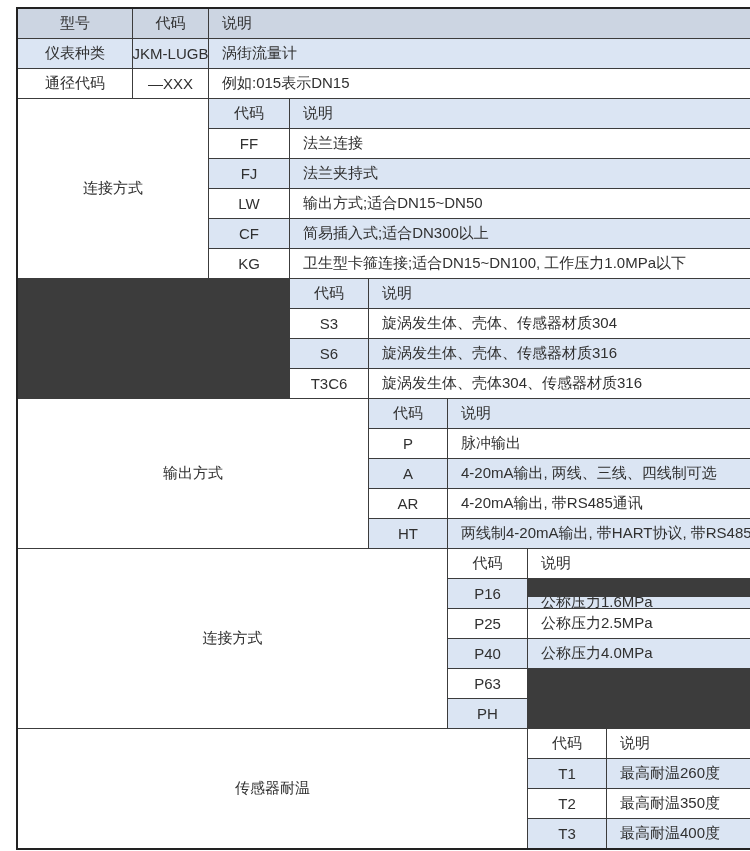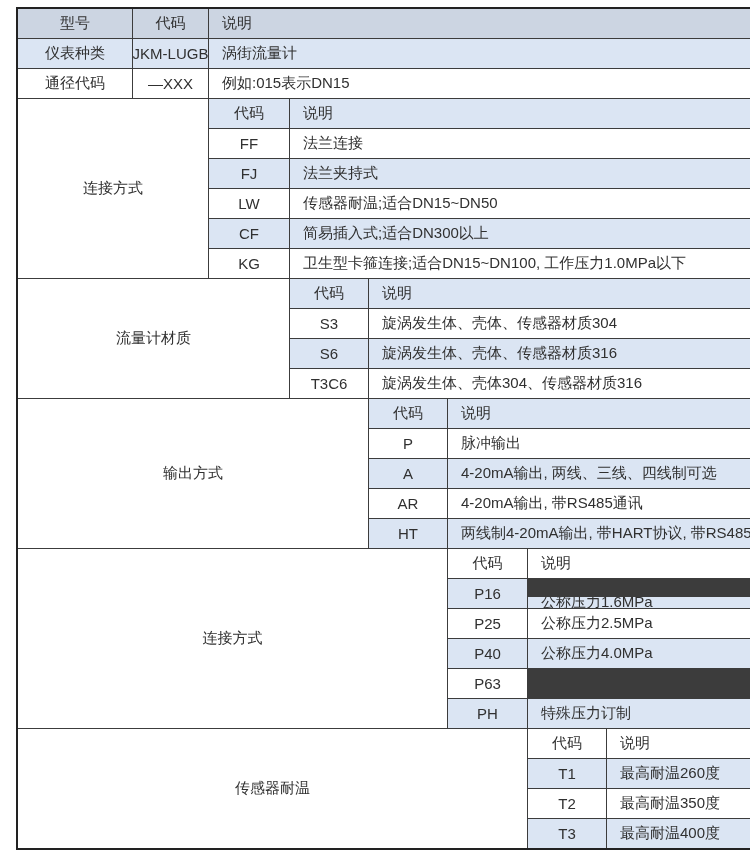--- a/index.html
+++ b/index.html
@@ -55,26 +55,25 @@
       <div class="cell bg-white center" style="grid-area: 3 / 2 / span 1 / span 1;">—XXX</div>
       <div class="cell bg-white left" style="grid-area: 3 / 3 / span 1 / span 6;">例如:015表示DN15</div>
       <div class="cell bg-white center" style="grid-area: 4 / 1 / span 6 / span 2;">连接方式</div>
       <div class="cell bg-stripe center" style="grid-area: 4 / 3 / span 1 / span 1;">代码</div>
       <div class="cell bg-stripe left" style="grid-area: 4 / 4 / span 1 / span 5;">说明</div>
       <div class="cell bg-white center" style="grid-area: 5 / 3 / span 1 / span 1;">FF</div>
       <div class="cell bg-white left" style="grid-area: 5 / 4 / span 1 / span 5;">法兰连接</div>
       <div class="cell bg-stripe center" style="grid-area: 6 / 3 / span 1 / span 1;">FJ</div>
       <div class="cell bg-stripe left" style="grid-area: 6 / 4 / span 1 / span 5;">法兰夹持式</div>
       <div class="cell bg-white center" style="grid-area: 7 / 3 / span 1 / span 1;">LW</div>
-      <div class="cell bg-white left" style="grid-area: 7 / 4 / span 1 / span 5;">传感器耐温;适合DN15~DN50</div>
+      <div class="cell bg-white left" style="grid-area: 7 / 4 / span 1 / span 5;">输出方式;适合DN15~DN50</div>
       <div class="cell bg-stripe center" style="grid-area: 8 / 3 / span 1 / span 1;">CF</div>
       <div class="cell bg-stripe left" style="grid-area: 8 / 4 / span 1 / span 5;">简易插入式;适合DN300以上</div>
       <div class="cell bg-white center" style="grid-area: 9 / 3 / span 1 / span 1;">KG</div>
       <div class="cell bg-white left" style="grid-area: 9 / 4 / span 1 / span 5;">卫生型卡箍连接;适合DN15~DN100, 工作压力1.0MPa以下</div>
-      <div class="cell bg-white center" style="grid-area: 10 / 1 / span 4 / span 3;">流量计材质</div>
       <div class="cell bg-stripe center" style="grid-area: 10 / 4 / span 1 / span 1;">代码</div>
       <div class="cell bg-stripe left" style="grid-area: 10 / 5 / span 1 / span 4;">说明</div>
       <div class="cell bg-white center" style="grid-area: 11 / 4 / span 1 / span 1;">S3</div>
       <div class="cell bg-white left" style="grid-area: 11 / 5 / span 1 / span 4; text-align: right;">旋涡发生体、壳体、传感器材质304</div>
       <div class="cell bg-stripe center" style="grid-area: 12 / 4 / span 1 / span 1;">S6</div>
       <div class="cell bg-stripe left" style="grid-area: 12 / 5 / span 1 / span 4;">旋涡发生体、壳体、传感器材质316</div>
       <div class="cell bg-white center" style="grid-area: 13 / 4 / span 1 / span 1;">T3C6</div>
       <div class="cell bg-white left" style="grid-area: 13 / 5 / span 1 / span 4;">旋涡发生体、壳体304、传感器材质316</div>
       <div class="cell bg-white center" style="grid-area: 14 / 1 / span 5 / span 4;">输出方式</div>
       <div class="cell bg-stripe center" style="grid-area: 14 / 5 / span 1 / span 1;">代码</div>
@@ -91,21 +90,20 @@
       <div class="cell bg-white center" style="grid-area: 19 / 6 / span 1 / span 1;">代码</div>
       <div class="cell bg-white left" style="grid-area: 19 / 7 / span 1 / span 2;">说明</div>
       <div class="cell bg-stripe center" style="grid-area: 20 / 6 / span 1 / span 1;">P16</div>
       <div class="cell bg-stripe left" style="grid-area: 20 / 7 / span 1 / span 2; margin-top: 18px;">公称压力1.6MPa</div>
       <div class="cell bg-white center" style="grid-area: 21 / 6 / span 1 / span 1;">P25</div>
       <div class="cell bg-white left" style="grid-area: 21 / 7 / span 1 / span 2;">公称压力2.5MPa</div>
       <div class="cell bg-stripe center" style="grid-area: 22 / 6 / span 1 / span 1;">P40</div>
       <div class="cell bg-stripe left" style="grid-area: 22 / 7 / span 1 / span 2;">公称压力4.0MPa</div>
       <div class="cell bg-white center" style="grid-area: 23 / 6 / span 1 / span 1;">P63</div>
       <div class="cell bg-stripe center" style="grid-area: 24 / 6 / span 1 / span 1; text-align: center;">PH</div>
-      <div class="cell bg-stripe left" style="grid-area: 24 / 7 / span 1 / span 2;">特殊压力订制</div>
       <div class="cell bg-white center" style="grid-area: 25 / 1 / span 4 / span 6;">传感器耐温</div>
       <div class="cell bg-white center" style="grid-area: 25 / 7 / span 1 / span 1;">代码</div>
       <div class="cell bg-white left" style="grid-area: 25 / 8 / span 1 / span 1;">说明</div>
       <div class="cell bg-stripe center" style="grid-area: 26 / 7 / span 1 / span 1;">T1</div>
       <div class="cell bg-stripe left" style="grid-area: 26 / 8 / span 1 / span 1;">最高耐温260度</div>
       <div class="cell bg-white center" style="grid-area: 27 / 7 / span 1 / span 1;">T2</div>
       <div class="cell bg-white left" style="grid-area: 27 / 8 / span 1 / span 1; text-align: right;">最高耐温350度</div>
       <div class="cell bg-stripe center" style="grid-area: 28 / 7 / span 1 / span 1;">T3</div>
       <div class="cell bg-stripe left" style="grid-area: 28 / 8 / span 1 / span 1;">最高耐温400度</div>
     </div>

